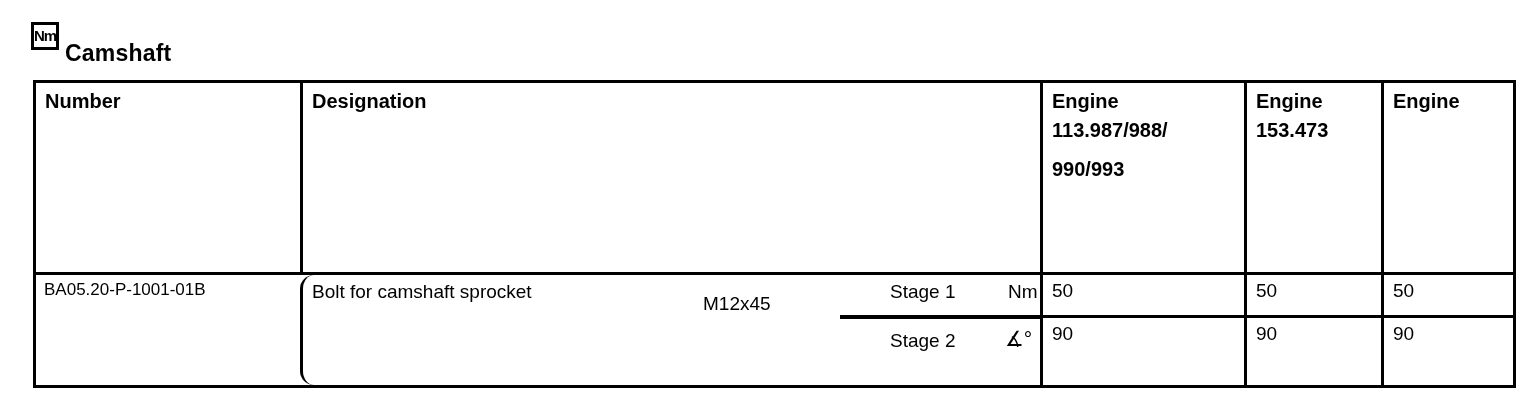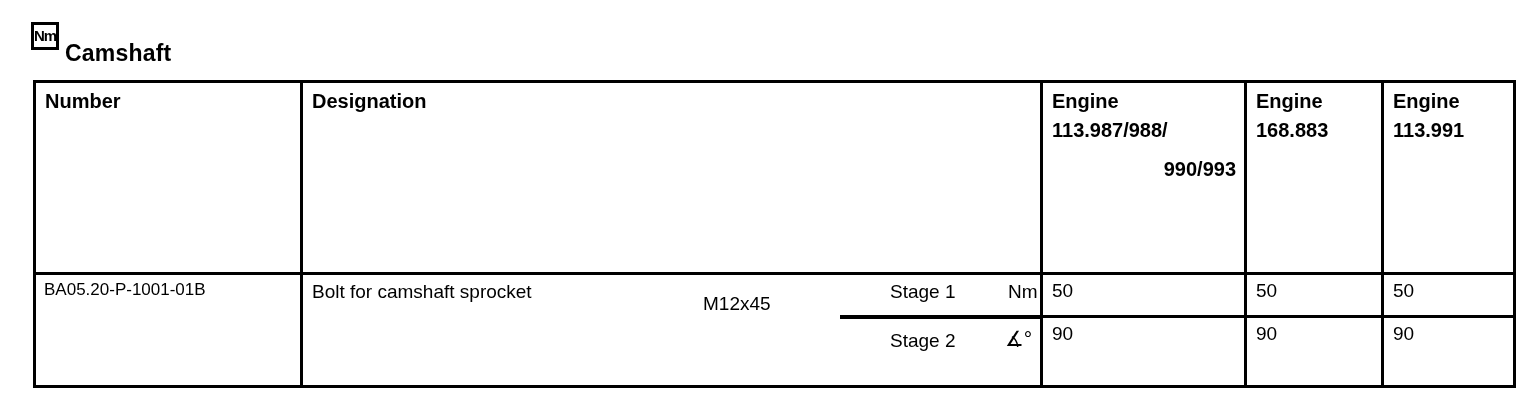--- a/index.html
+++ b/index.html
@@ -56,34 +56,35 @@
   }
   .cell { border-left: 3px solid #000; }
   .first-col { border-left: none; }
   .hcell {
     border-bottom: 3px solid #000;
     font-weight: bold;
     font-size: 20px;
     padding: 4px 8px 13px 9px;
     line-height: 29px;
   }
-  .engine-extra { margin-top: 10px; text-align: right; }
+  .engine-extra { margin-top: 10px; }
 
   .number-cell {
     grid-column: 1;
     grid-row: 2 / 4;
     font-size: 17px;
     padding: 4px 8px 12px 8px;
     line-height: 21px;
   }
   .desig-cell {
     grid-column: 2;
     grid-row: 2 / 4;
     position: relative;
     line-height: 24px;
+    border-radius: 14px;
   }
   .desig-text { position: absolute; left: 9px;  top: 5px; }
   .size-text  { position: absolute; left: 400px; top: 17px; }
   .stage1-label { position: absolute; left: 587px; top: 5px; text-align: center; }
   .stage1-unit  { position: absolute; left: 705px; top: 5px; }
   .stage-divider {
     position: absolute;
     top: 40px;
     right: 0;
     width: 200px;
@@ -117,26 +118,25 @@
     <div class="cell hcell">
       <span>Designation</span>
     </div>
     <div class="cell hcell">
       <div>Engine</div>
       <div>113.987/988/</div>
       <div class="engine-extra">990/993</div>
     </div>
     <div class="cell hcell">
       <div>Engine</div>
-      <div>168.883</div>
+      <div>153.473</div>
       <div class="engine-extra"></div>
     </div>
     <div class="cell hcell">
       <div>Engine</div>
-      <div>113.991</div>
       <div class="engine-extra"></div>
     </div>
 
     <div class="cell number-cell first-col">
       <span>BA05.20-P-1001-01B</span>
     </div>
 
     <div class="cell desig-cell">
       <span class="desig-text">Bolt for camshaft sprocket</span>
       <span class="size-text">M12x45</span>

